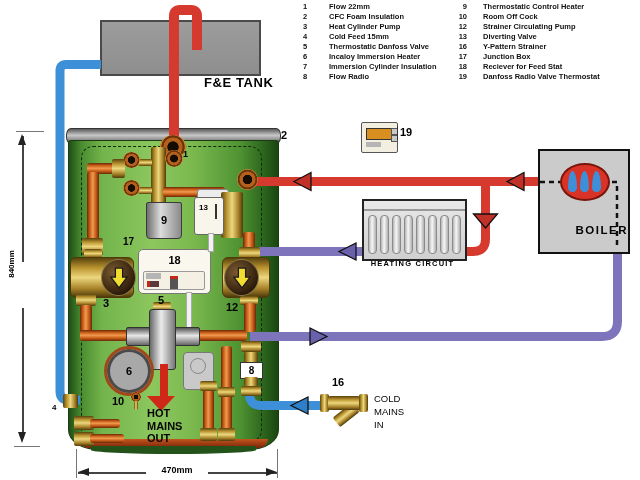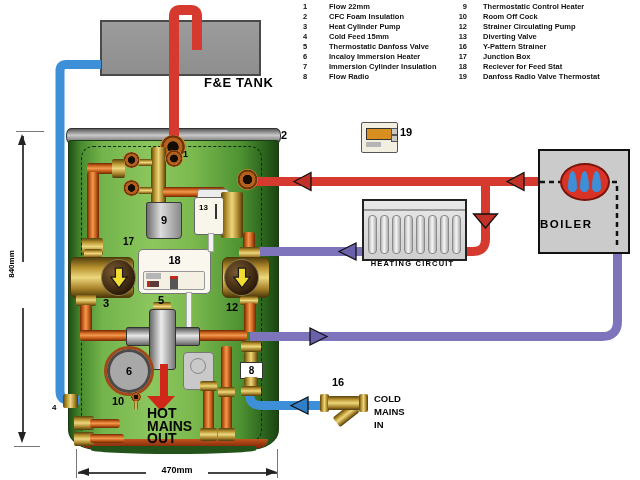--- a/index.html
+++ b/index.html
@@ -234,21 +234,21 @@
   <div class="lbl" style="left:112px;top:396px;font-size:11px;">10</div>
   <div class="abs z4 port" style="left:131px;top:392px;width:10px;height:10px;"></div>
   <div class="abs z4 br-v" style="left:134px;top:401px;width:4px;height:9px;"></div>
 
   <div class="abs z4" style="left:183px;top:352px;width:29px;height:36px;background:#c9c9c9;border:1px solid #777;border-radius:4px;">
     <div style="position:absolute;left:6px;top:5px;width:14px;height:14px;border:1.5px solid #888;border-radius:50%;"></div>
   </div>
 
   <div class="abs z4" style="left:160px;top:364px;width:8px;height:32px;background:#d02818;"></div>
   <div class="abs z4" style="left:147px;top:396px;width:0;height:0;border-left:14px solid transparent;border-right:14px solid transparent;border-top:15px solid #d02818;"></div>
-  <div class="abs z4" style="left:147px;top:407px;font-size:14px;font-weight:bold;line-height:12.5px;color:#050505;">
+  <div class="abs z4" style="left:147px;top:407px;font-size:11px;font-weight:bold;line-height:12.5px;color:#050505;">
     <div>HOT</div>
     <div>MAINS</div>
     <div>OUT</div>
   </div>
 
   <div class="abs z4 cu-v" style="left:203px;top:386px;width:11px;height:52px;"></div>
   <div class="abs z4 br-h" style="left:200px;top:381px;width:17px;height:10px;"></div>
   <div class="abs z4 br-h" style="left:200px;top:428px;width:17px;height:13px;"></div>
   <div class="abs z4 cu-v" style="left:221px;top:346px;width:11px;height:92px;"></div>
   <div class="abs z4 br-h" style="left:218px;top:387px;width:17px;height:10px;"></div>
@@ -276,38 +276,38 @@
 
   <div class="abs z4" style="left:538px;top:149px;width:88px;height:101px;background:#cbcbcb;border:2.5px solid #111;">
     <svg width="85" height="98" style="position:absolute;left:0;top:0;">
       <path d="M 0 31 H 77 V 98" fill="none" stroke="#111" stroke-width="2.5" stroke-dasharray="5,4"></path>
     </svg>
     <div style="position:absolute;left:20px;top:12px;width:46px;height:34px;background:#d93226;border:2px solid #7a150c;border-radius:50%;">
       <div class="flame" style="left:6px;"></div>
       <div class="flame" style="left:18px;"></div>
       <div class="flame" style="left:30px;"></div>
     </div>
-    <div class="lbl" style="left:0;top:68px;width:100%;text-align:left;font-size:11.5px;letter-spacing:1.5px;">BOILER</div>
+    <div class="lbl" style="left:0;top:74px;width:100%;text-align:right;font-size:11.5px;letter-spacing:1.5px;">BOILER</div>
   </div>
 
   <div class="abs z4" style="left:361px;top:122px;width:35px;height:29px;background:#f2eee0;border:1px solid #555;border-radius:2px;">
     <div style="position:absolute;left:4px;top:5px;width:24px;height:10px;background:#d88f1f;border:1px solid #333;"></div>
     <div style="position:absolute;left:29px;top:5px;width:4.5px;height:4.5px;background:#c8c8c8;border:1px solid #555;"></div>
     <div style="position:absolute;left:29px;top:12px;width:4.5px;height:4.5px;background:#c8c8c8;border:1px solid #555;"></div>
     <div style="position:absolute;left:4px;top:19px;width:15px;height:5px;background:#b5b5b5;"></div>
   </div>
   <div class="abs z4" style="left:397px;top:126px;width:1.2px;height:14px;background:#333;"></div>
   <div class="lbl" style="left:400px;top:127px;font-size:11px;">19</div>
 
   <div class="lbl" style="left:332px;top:377px;font-size:11px;">16</div>
   <div class="abs z4 br-v" style="left:320px;top:394px;width:9px;height:18px;"></div>
   <div class="abs z4 br-h" style="left:331px;top:401px;width:25px;height:12px;transform:rotate(-38deg);transform-origin:100% 50%;"></div>
   <div class="abs z4 br-h" style="left:328px;top:396px;width:32px;height:14px;"></div>
   <div class="abs z4 br-v" style="left:359px;top:394px;width:9px;height:18px;"></div>
-  <div class="abs z4" style="left:374px;top:392px;font-size:9.5px;font-weight:bold;line-height:13px;color:#050505;">
+  <div class="abs z4" style="left:374px;top:392px;font-size:9.5px;font-weight:normal;line-height:13px;color:#050505;">
     <div>COLD</div>
     <div>MAINS</div>
     <div>IN</div>
   </div>
 
   <svg id="arrows" width="640" height="480">
     <polygon points="294,181.5 311,172.5 311,190.5" fill="#c23128" stroke="#111" stroke-width="1.3"></polygon>
     <polygon points="507,181.5 524,172.5 524,190.5" fill="#c23128" stroke="#111" stroke-width="1.3"></polygon>
     <polygon points="485.5,228 473.5,214 497.5,214" fill="#c23128" stroke="#111" stroke-width="1.3"></polygon>
     <polygon points="339,251.5 356,243 356,260" fill="#6a61ad" stroke="#111" stroke-width="1.3"></polygon>

